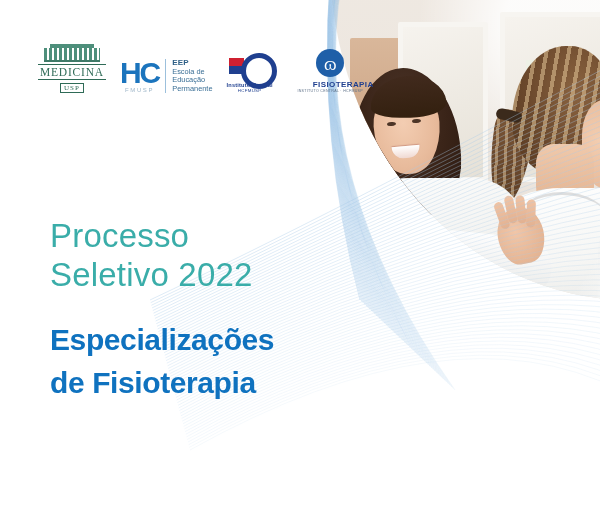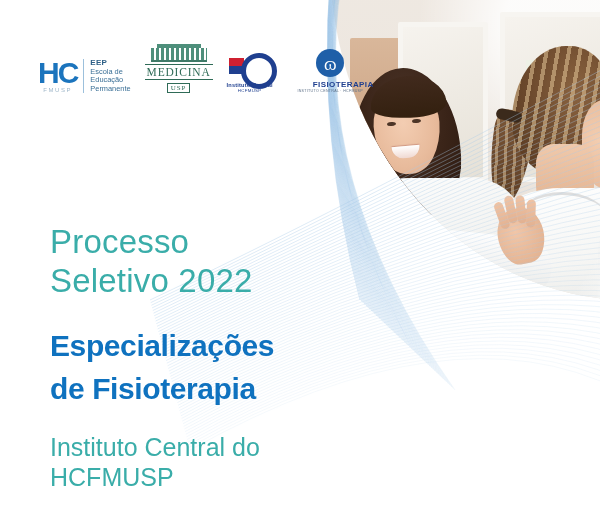--- a/index.html
+++ b/index.html
@@ -233,21 +233,21 @@
   
   .fi-circle{
     width:28px;height:28px;border-radius:50%;background:#1f5fa8;
     display:flex;align-items:center;justify-content:center;
   }
   .fi-glyph{color:#ffffff;font-size:19px;line-height:19px;font-family:"Liberation Serif", serif;}
   .fi-t1{font-size:8px;font-weight:bold;color:#1f3f8f;letter-spacing:.4px;margin-top:3px;padding-left:26px;}
   .fi-t2{font-size:3.6px;color:#5b6e86;letter-spacing:.3px;}
 
   
-  #copy{position:absolute;left:50px;top:222px;}
+  #copy{position:absolute;left:50px;top:216px;}
   .kicker{
     font-size:33px;line-height:39px;font-weight:400;
     letter-spacing:.2px;white-space:pre-line;
   }
   .headline{
     font-size:30px;line-height:43px;font-weight:bold;
     letter-spacing:-.4px;white-space:pre-line;margin-top:24px;
   }
   .footline{
     font-size:25px;line-height:30px;font-weight:400;
@@ -415,42 +415,42 @@
         <path d="M341.36842105263156,-20 Q308.5263157894737,177.89473684210526 450,385.2631578947368" opacity="0.178"></path>
         <path d="M341.57894736842104,-20 Q308.35087719298247,178.5964912280702 451.6666666666667,386.8421052631579" opacity="0.172"></path>
         <path d="M341.7894736842105,-20 Q308.17543859649123,179.29824561403507 453.3333333333333,388.42105263157896" opacity="0.166"></path>
         <path d="M342,-20 Q308,180 455,390" opacity="0.160"></path>
       </g>
   </svg>
 
   <div id="logos">
 
     <div class="logo">
+      <div class="med-bldg"></div>
+      <div class="med-name">MEDICINA</div>
+      <div class="med-usp">USP</div>
+    </div>
+
+    <div class="logo">
       <div class="hc-box">
         <div class="hc-left">
           <div class="hc-mark">HC</div>
           <div class="hc-sub">FMUSP</div>
         </div>
         <div class="eep-div"></div>
         <div class="eep-txt">
           <div class="eep-title">EEP</div>
           <div class="eep-line">Escola de</div>
           <div class="eep-line">Educação</div>
           <div class="eep-line">Permanente</div>
         </div>
       </div>
     </div>
 
     <div class="logo">
-      <div class="med-bldg"></div>
-      <div class="med-name">MEDICINA</div>
-      <div class="med-usp">USP</div>
-    </div>
-
-    <div class="logo">
       <div class="ic-mark">
         <div class="ic-bar-red"></div>
         <div class="ic-bar-blue"></div>
         <div class="ic-ring"></div>
       </div>
       <div class="ic-t1">Instituto Central</div>
       <div class="ic-t2">HCFMUSP</div>
     </div>
 
     <div class="logo">
@@ -461,17 +461,15 @@
       <div class="fi-t2">INSTITUTO CENTRAL · HCFMUSP</div>
     </div>
 
   </div>
 
   <div id="copy">
     <div class="kicker" style="color: rgb(58, 173, 169);">Processo
 Seletivo 2022</div>
     <div class="headline" style="color: rgb(15, 114, 191);">Especializações
 de Fisioterapia</div>
-    <div class="footline" style="color: rgb(58, 173, 169);">Instituto Central do
-HCFMUSP</div>
   </div>
 
 </div>
 
 </body></html>

